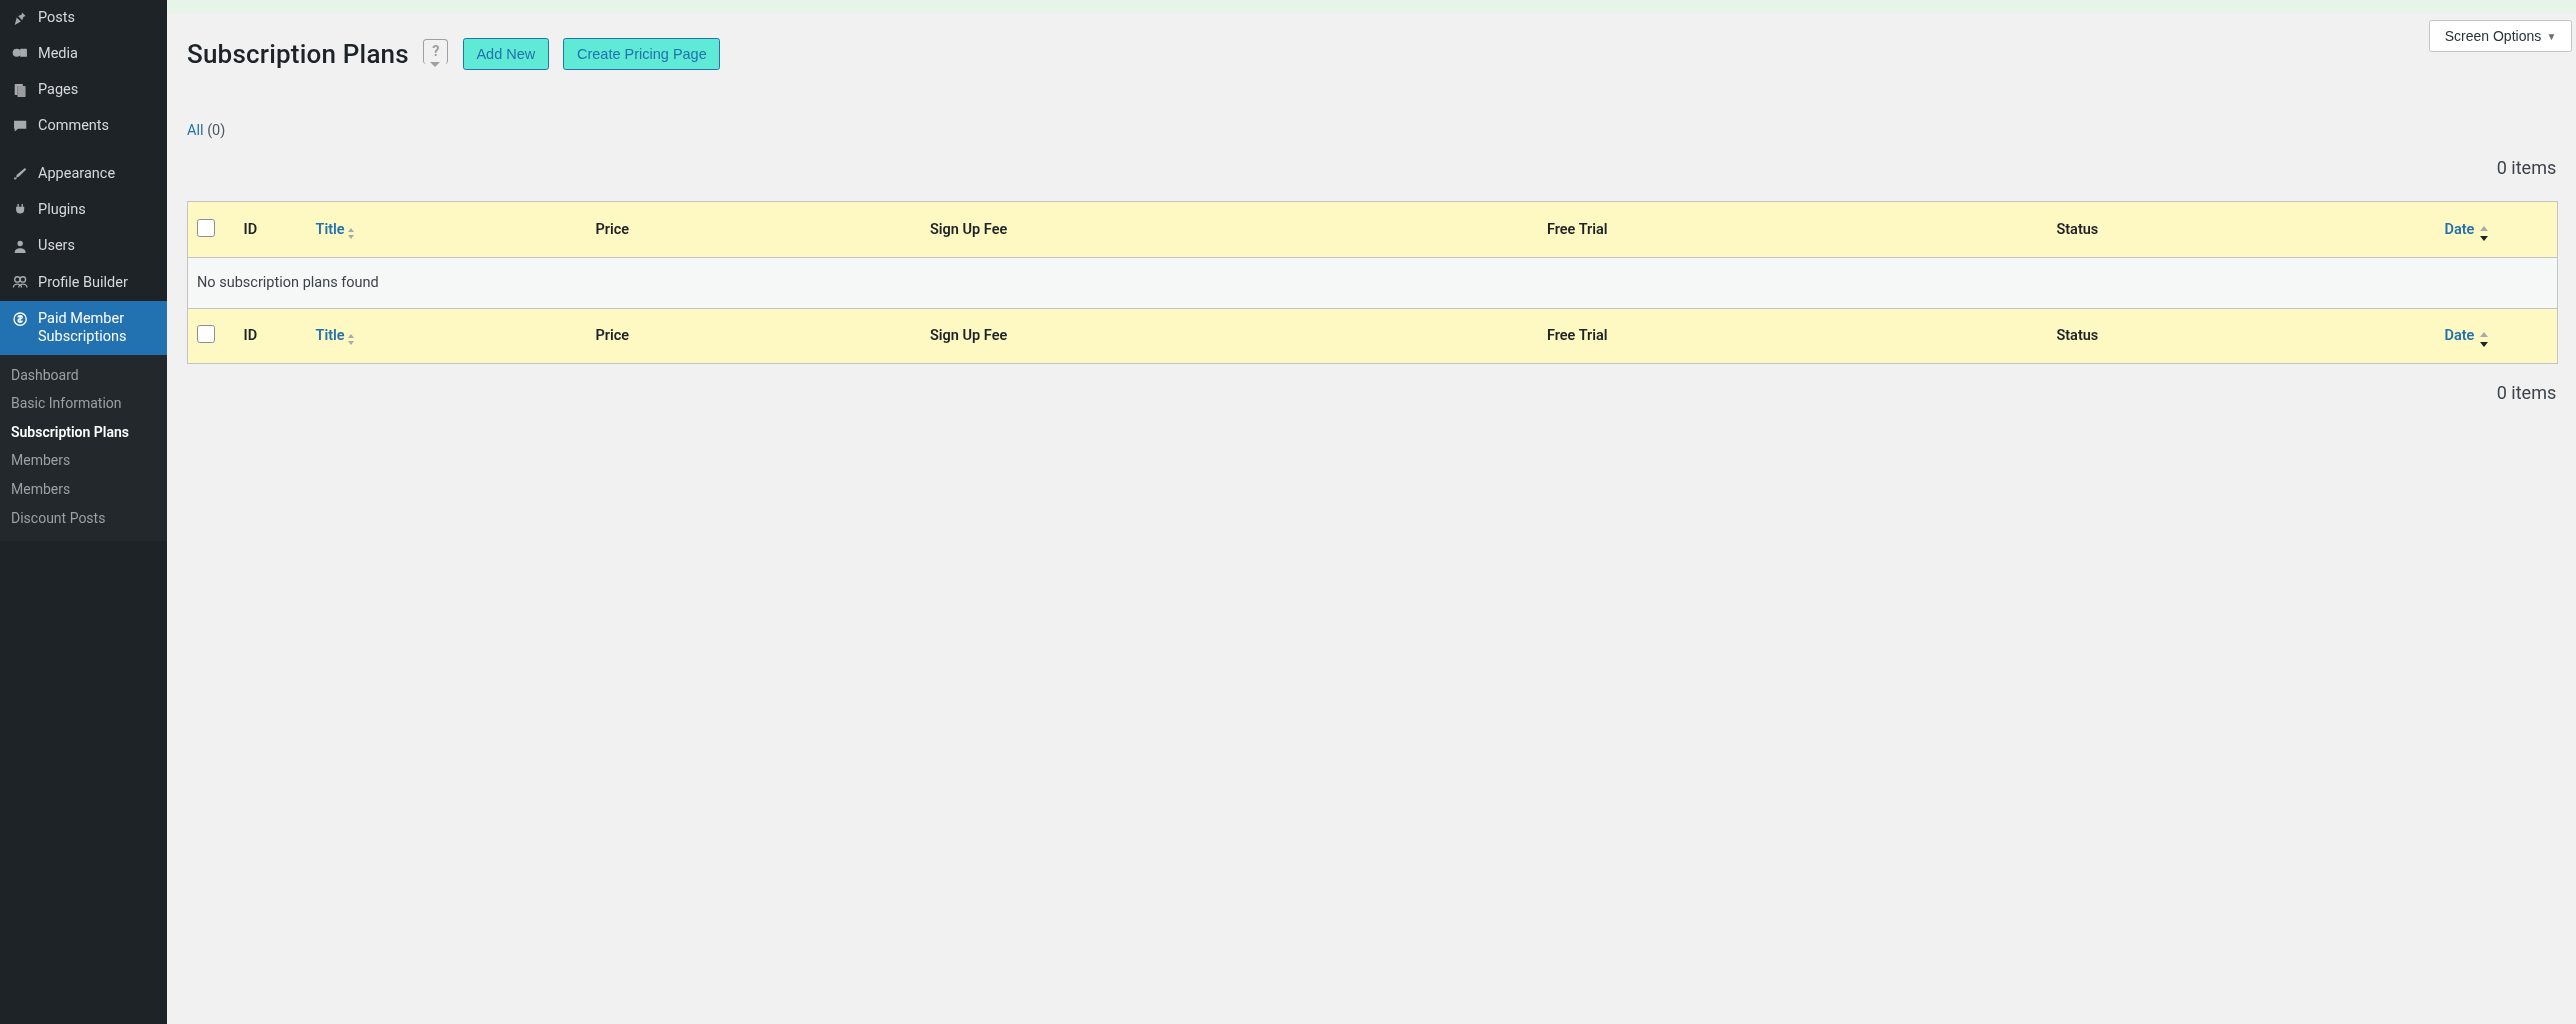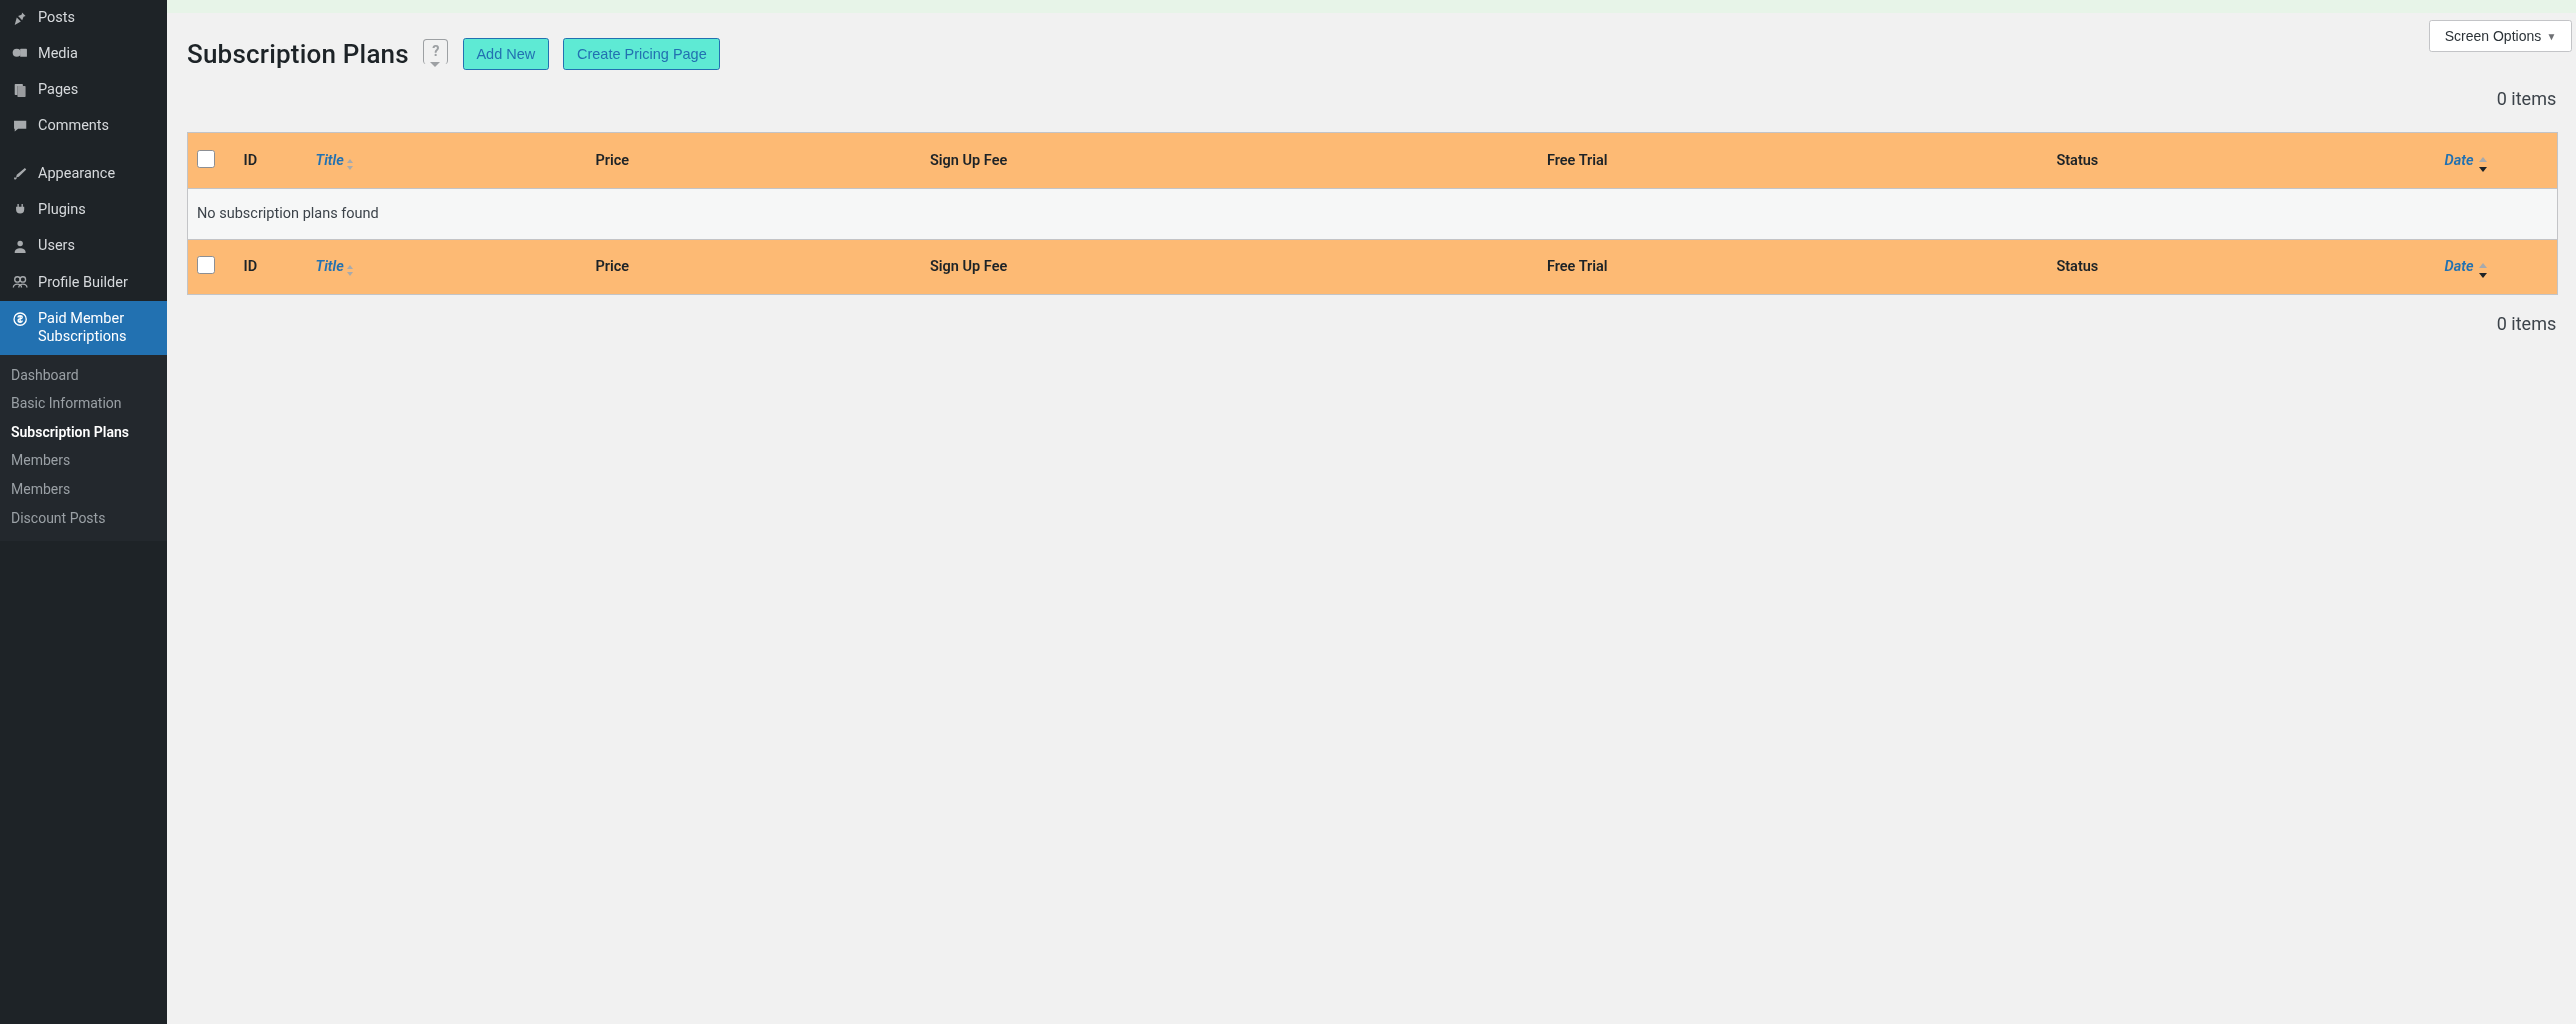--- a/index.html
+++ b/index.html
@@ -152,21 +152,21 @@
     text-align: right;
     color: #3c434a;
     font-size: 18px;
     padding-right: 1.8px;
   }
 
   table.wp-table {
     width: 100%;
     border-collapse: collapse;
     border: 0.9px solid #c3c4c7;
-    background: #fdba74;
+    background: #fef9c3;
     margin-top: 23.5px;
   }
   .wp-table th, .wp-table td {
     text-align: left;
     padding: 16.3px 9px;
     font-size: 14.5px;
     color: #1d2327;
   }
   .wp-table thead th, .wp-table tfoot th {
     font-weight: 600;
@@ -182,21 +182,21 @@
   .col-id { width: 72px; }
   .col-title { width: 280px; }
   .col-date { width: 122px; }
   .cb-box {
     width: 18px; height: 18px;
     border: 0.9px solid #8c8f94;
     border-radius: 2.7px;
     display: inline-block;
     background: #fff;
   }
-  .th-link { color: #2271b1; cursor: pointer; font-style: italic; }
+  .th-link { color: #2271b1; cursor: pointer; }
   .sort-diamond {
     display: inline-block; width: 0; height: 0; position: relative; margin-left: 3.6px;
   }
   .sort-diamond::before, .sort-diamond::after {
     content: ""; position: absolute; left: 0; width: 0; height: 0;
     border-left: 3.6px solid transparent;
     border-right: 3.6px solid transparent;
   }
   .sort-diamond::before { top: -6.3px; border-bottom: 4.5px solid #a7aaad; }
   .sort-diamond::after  { top:  0.9px; border-top:    4.5px solid #a7aaad; }
@@ -345,20 +345,24 @@
 
       <svg class="annotation-arrow" width="135" height="54" viewBox="0 0 18 18">
         <defs>
           <marker id="ah" markerWidth="10" markerHeight="10" refX="8" refY="3" orient="auto">
             <path d="M0,0 L9,3 L0,6 Z" fill="#ff1a1a"></path>
           </marker>
         </defs>
         <line x1="5" y1="52" x2="135" y2="10" stroke="#ff1a1a" stroke-width="2.5" marker-end="url(#ah)"></line>
       </svg>
 
+      <div class="filter-row">
+        <a class="filter-all">All</a>
+        <span class="filter-count">(0)</span>
+      </div>
 
       <div class="items-count">0 items</div>
 
       <table class="wp-table">
         <thead>
           <tr>
             <th class="col-cb"><span class="cb-box"></span></th>
             <th class="col-id"><span>ID</span></th>
             <th class="col-title"><span class="th-link">Title</span><span class="sort-diamond"></span></th>
             <th><span>Price</span></th>

